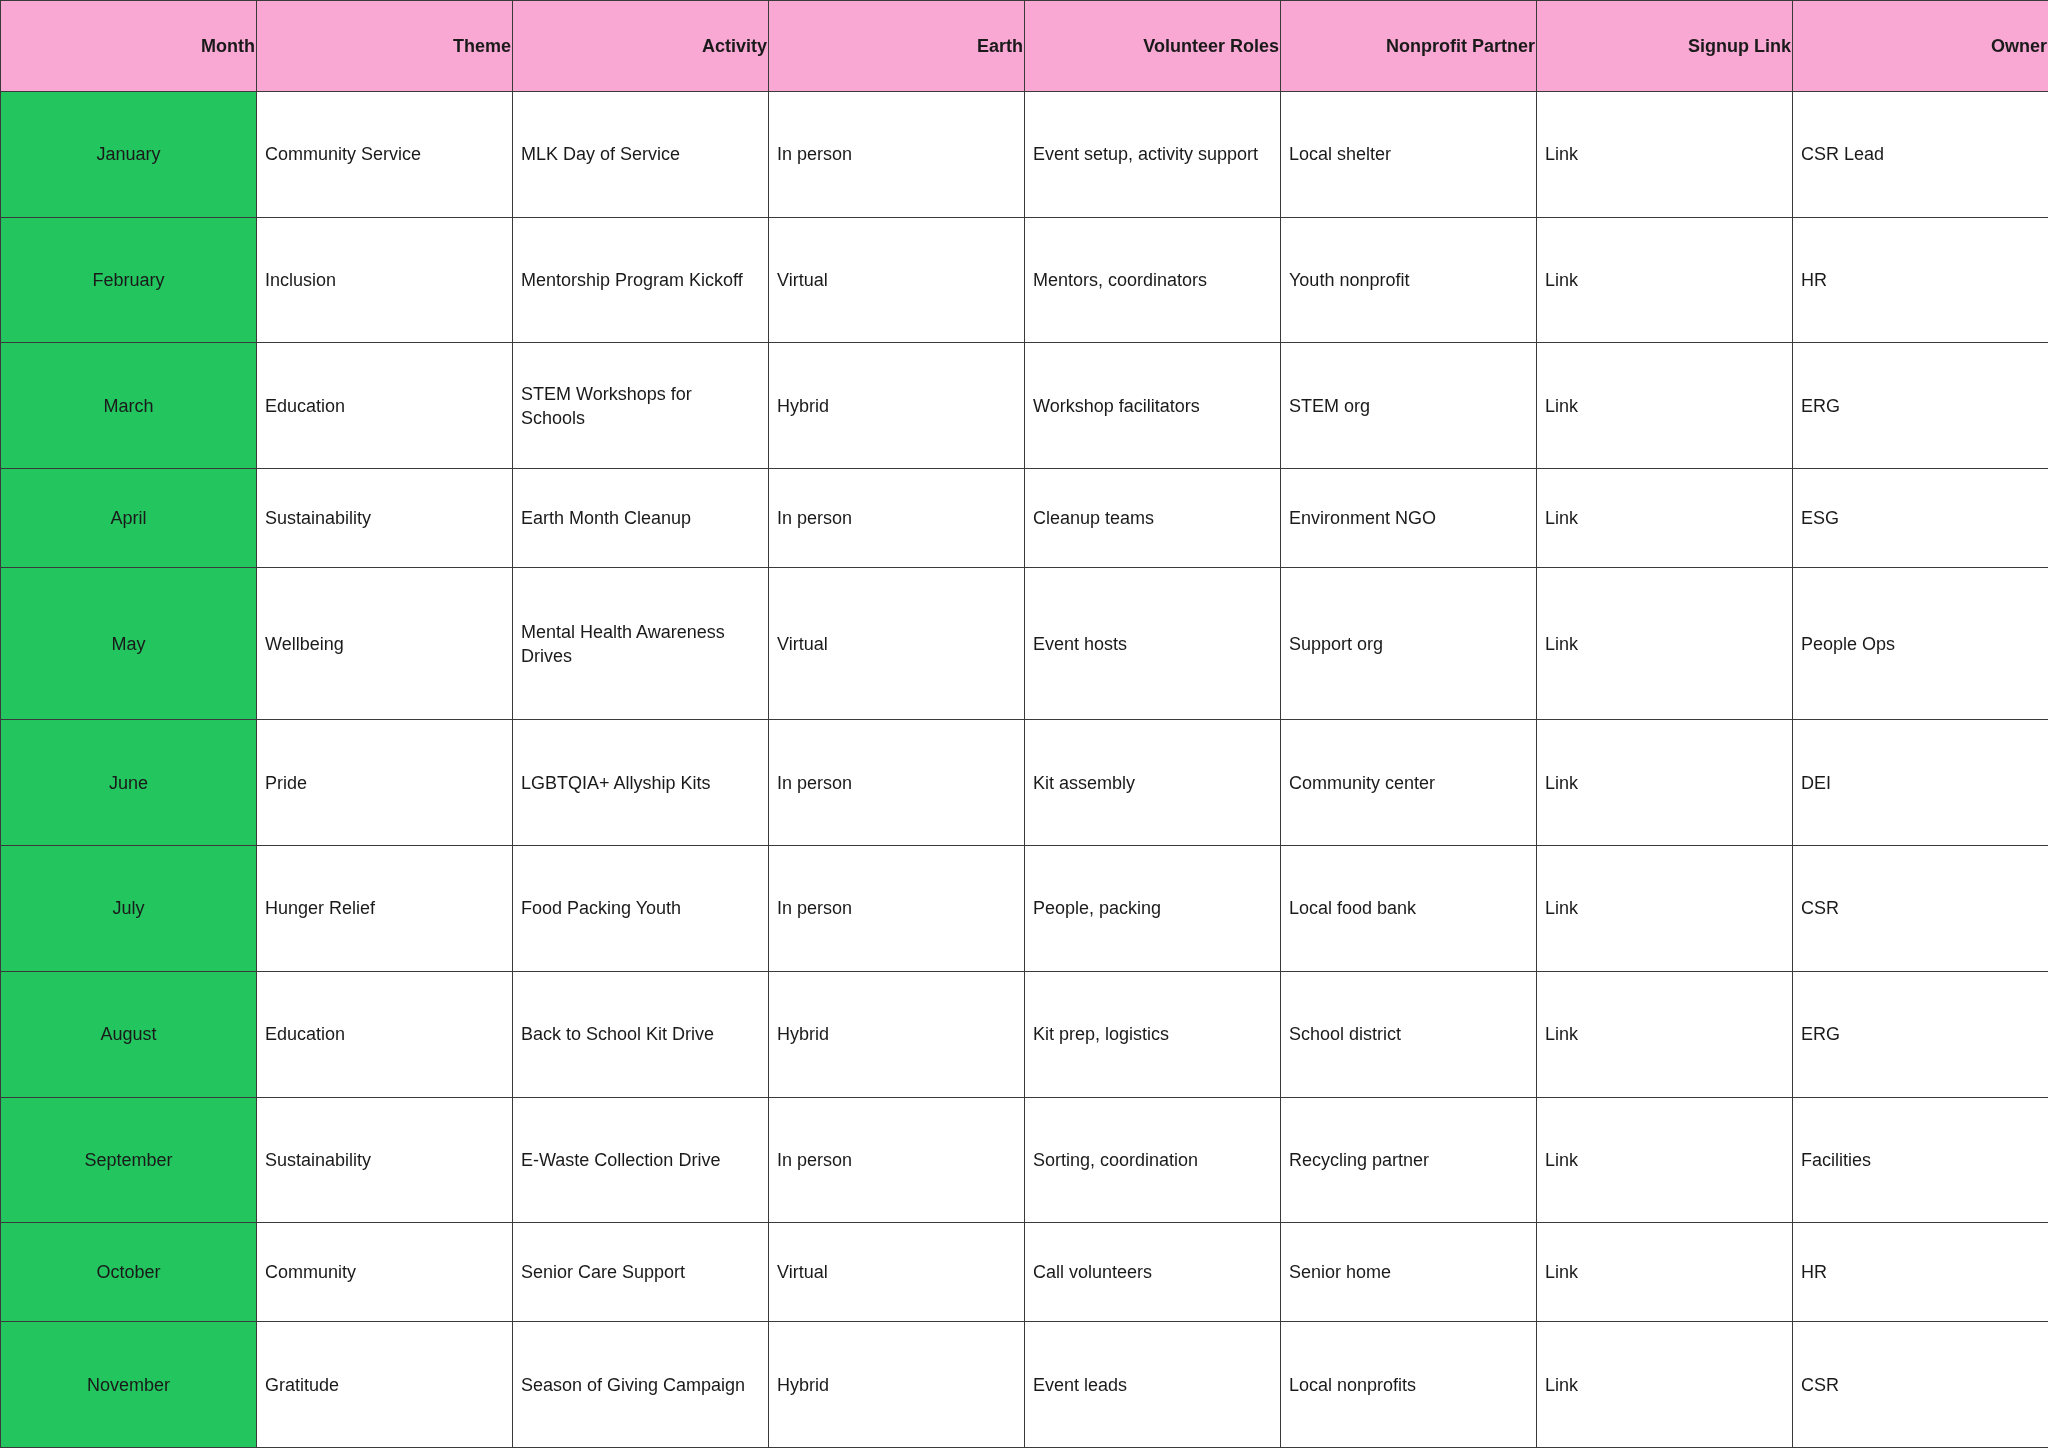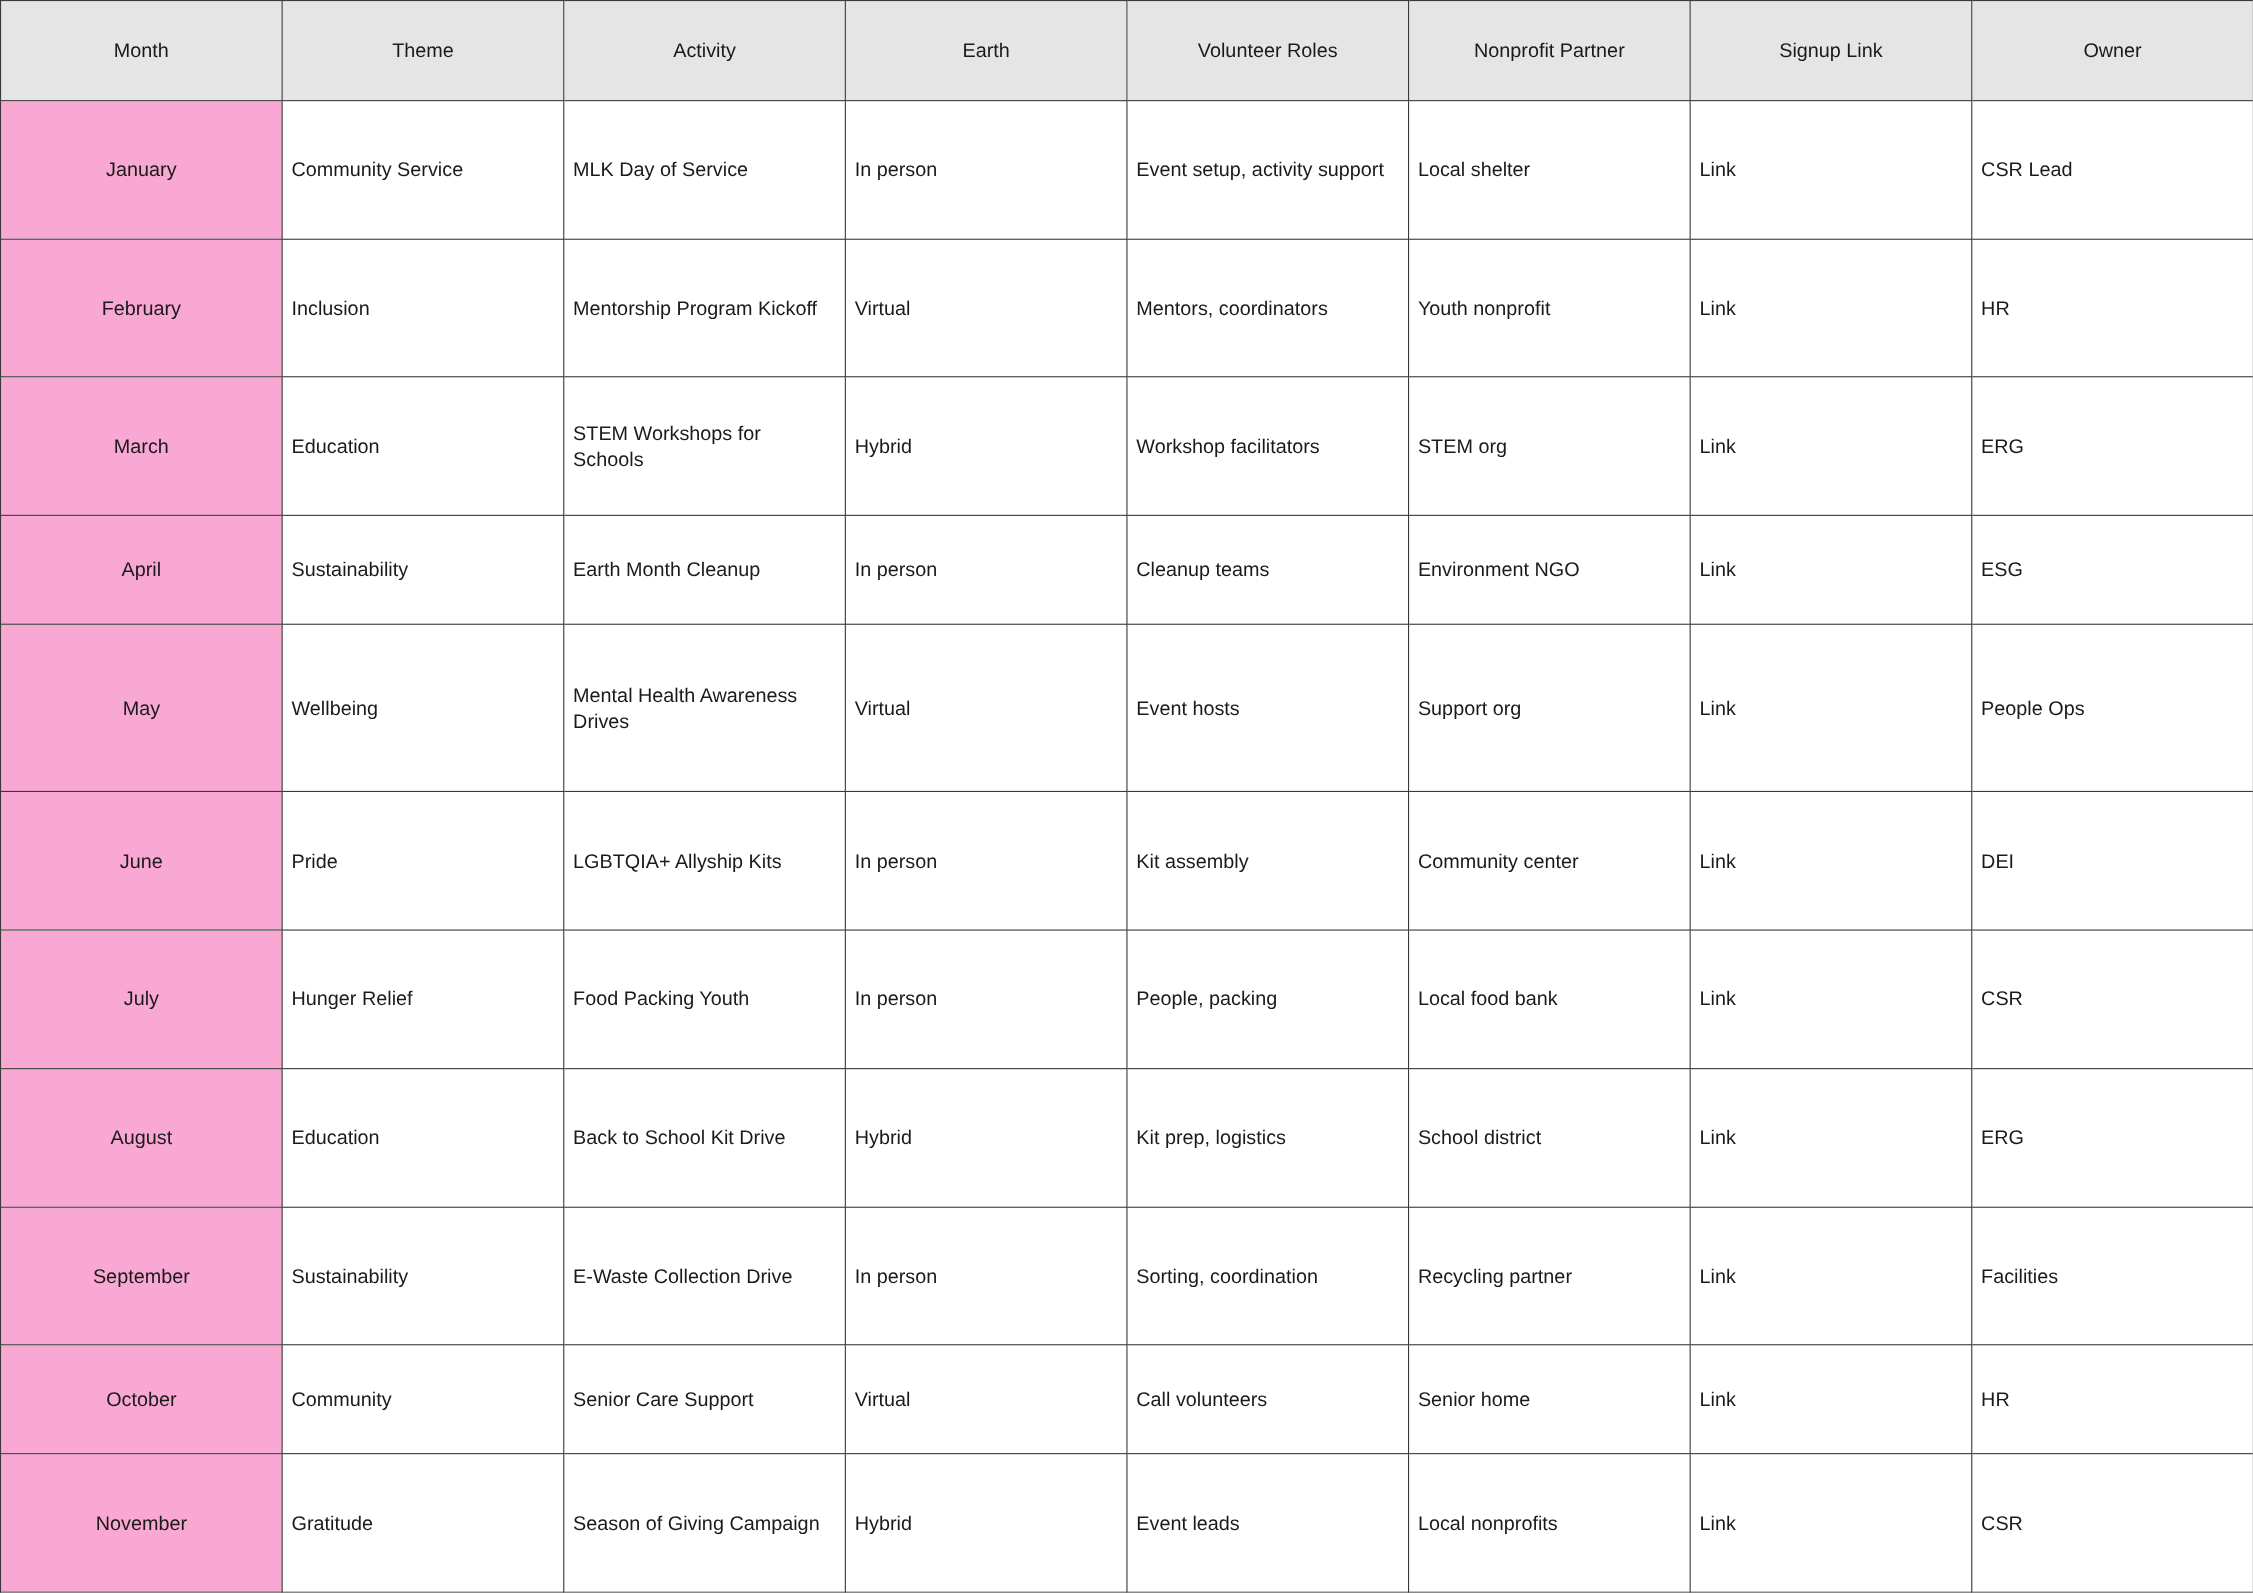--- a/index.html
+++ b/index.html
@@ -22,32 +22,32 @@
     }
     table.grid col { width: 256px; }
     table.grid th, table.grid td {
       border: 1.5px solid #3a3a3a;
       font-size: 18px;
       line-height: 24px;
       vertical-align: middle;
       overflow: hidden;
     }
     table.grid th {
-      background: #e5e5e5;
-      font-weight: normal;
-      text-align: center;
+      background: #f9a8d4;
+      font-weight: bold;
+      text-align: right;
       height: 88px;
     }
     table.grid td {
       text-align: left;
       padding: 0 8px;
       background: #ffffff;
     }
     table.grid td.month {
-      background: #f9a8d4;
+      background: #22c55e;
       text-align: center;
       padding: 0;
     }
     tr.h-normal td { height: 112px; }
     tr.h-short td { height: 88px; }
     tr.h-tall td { height: 136px; }
     .link-cell { cursor: pointer; }
   </style>
 </head>
 <body>

